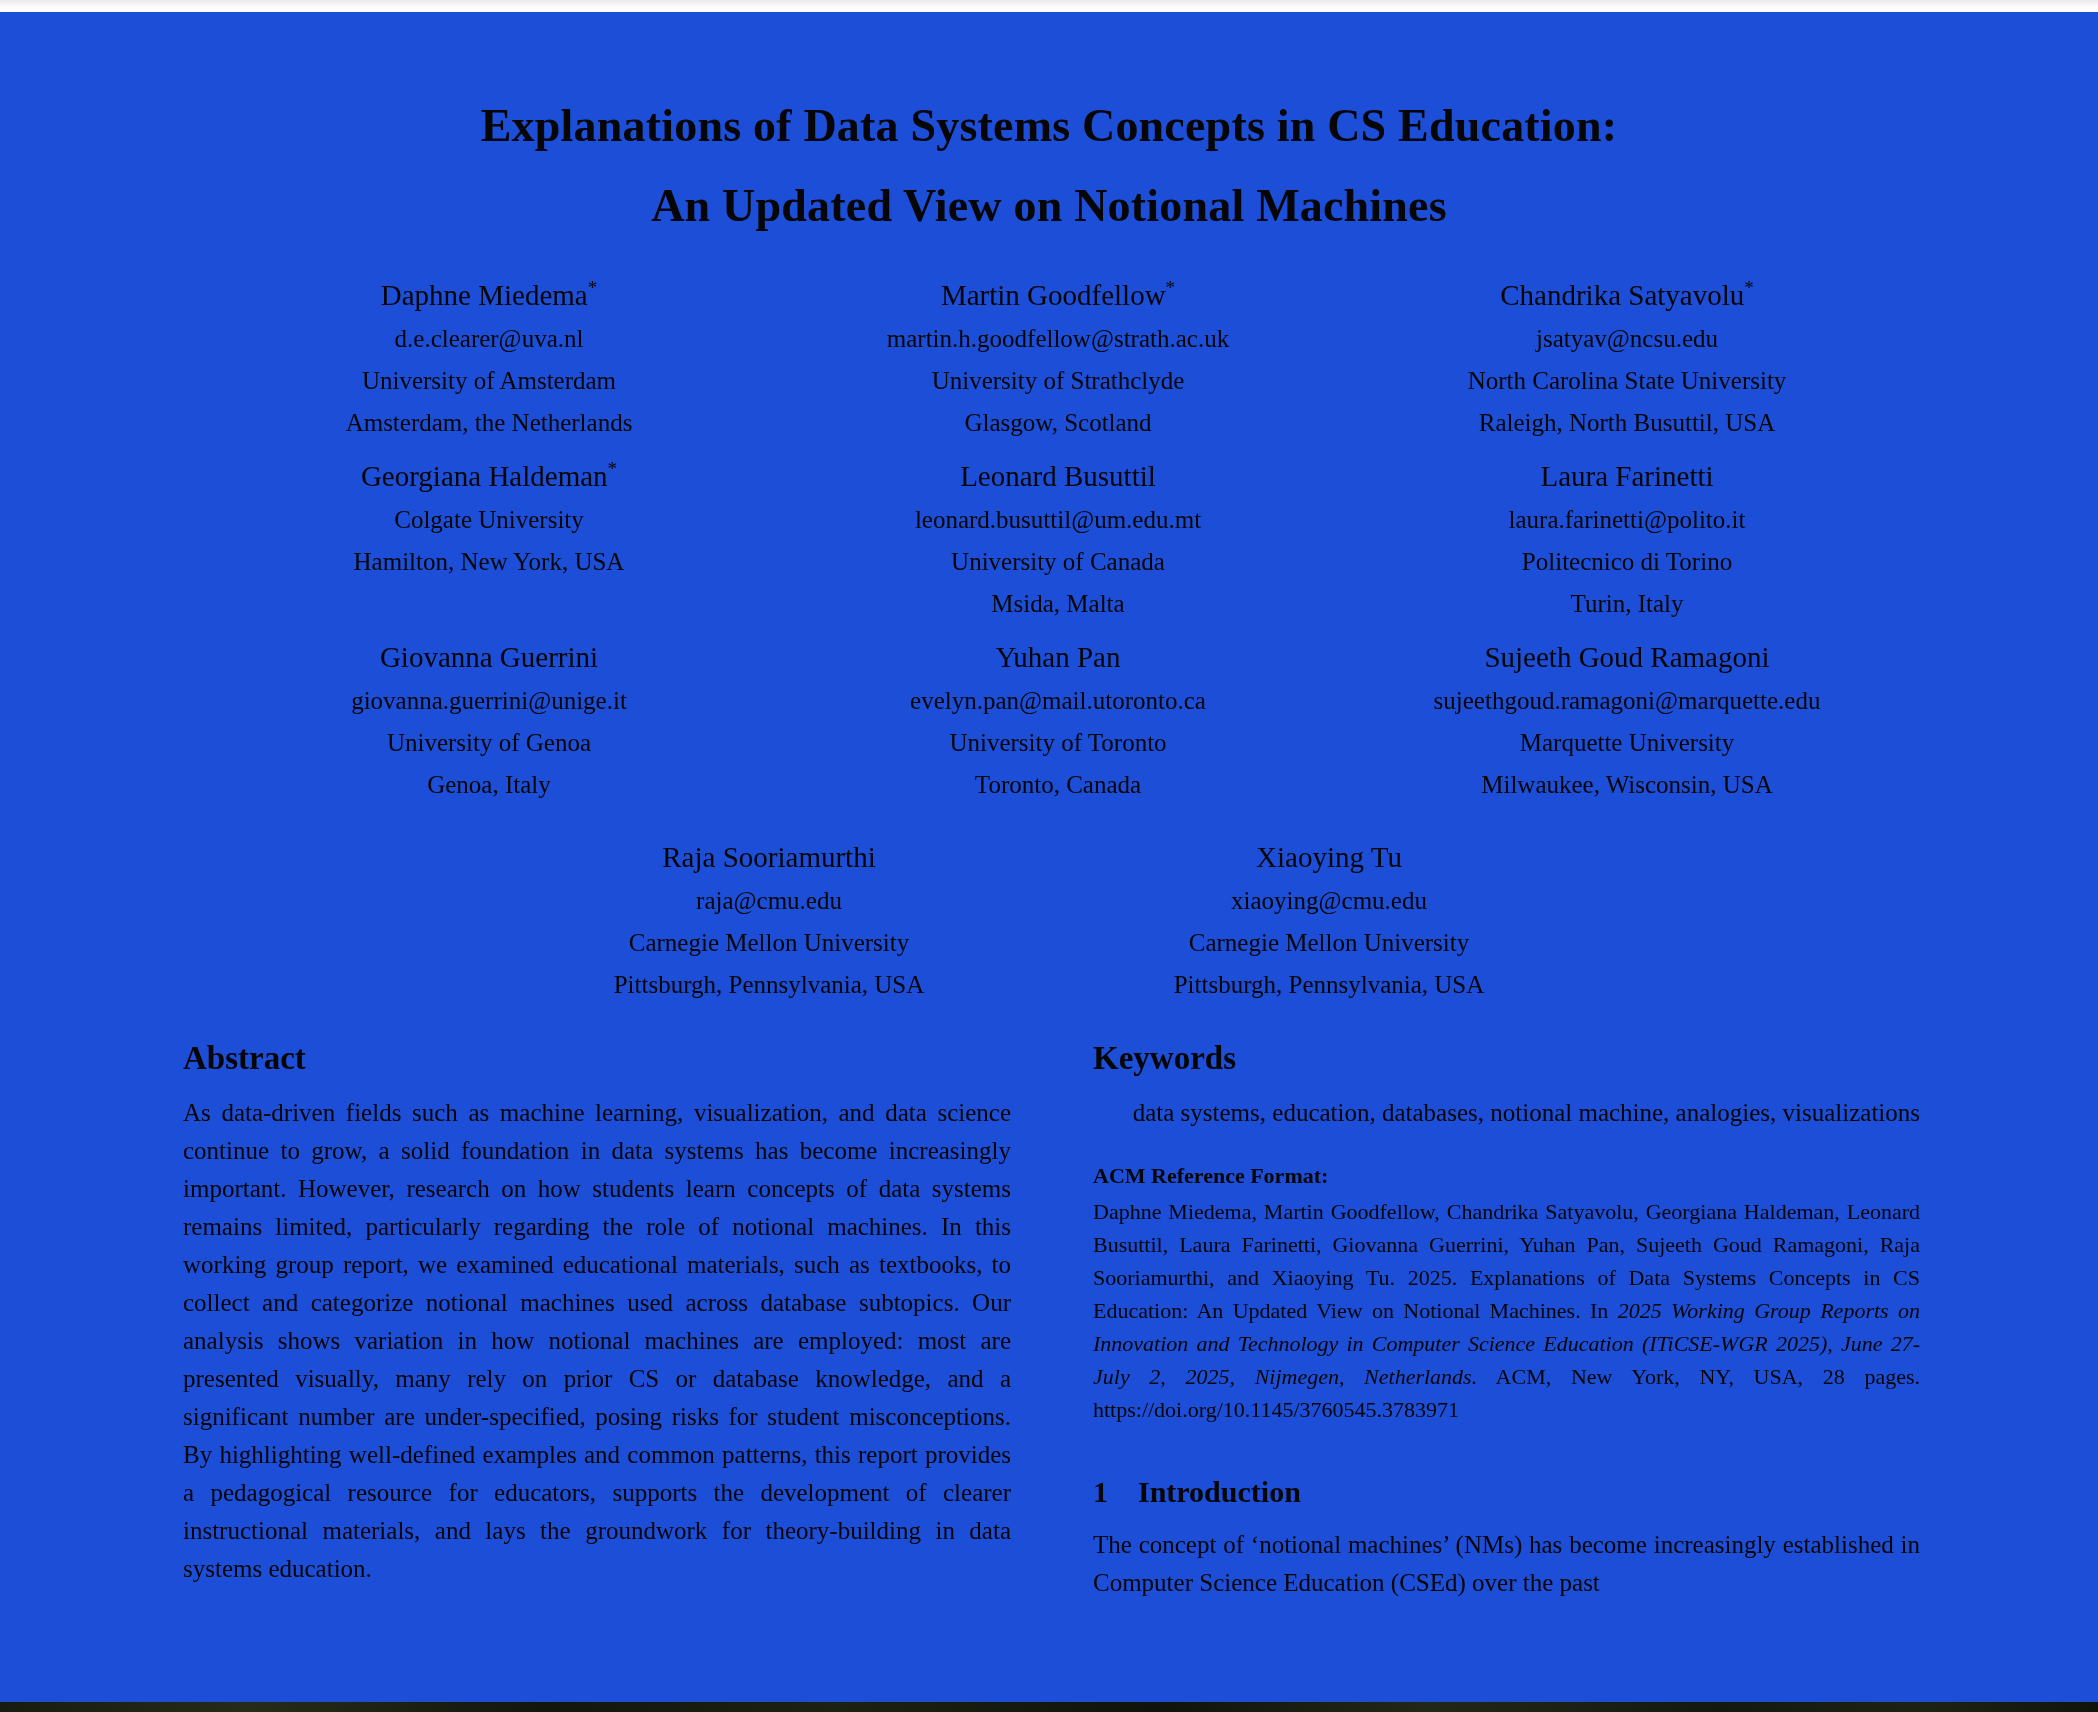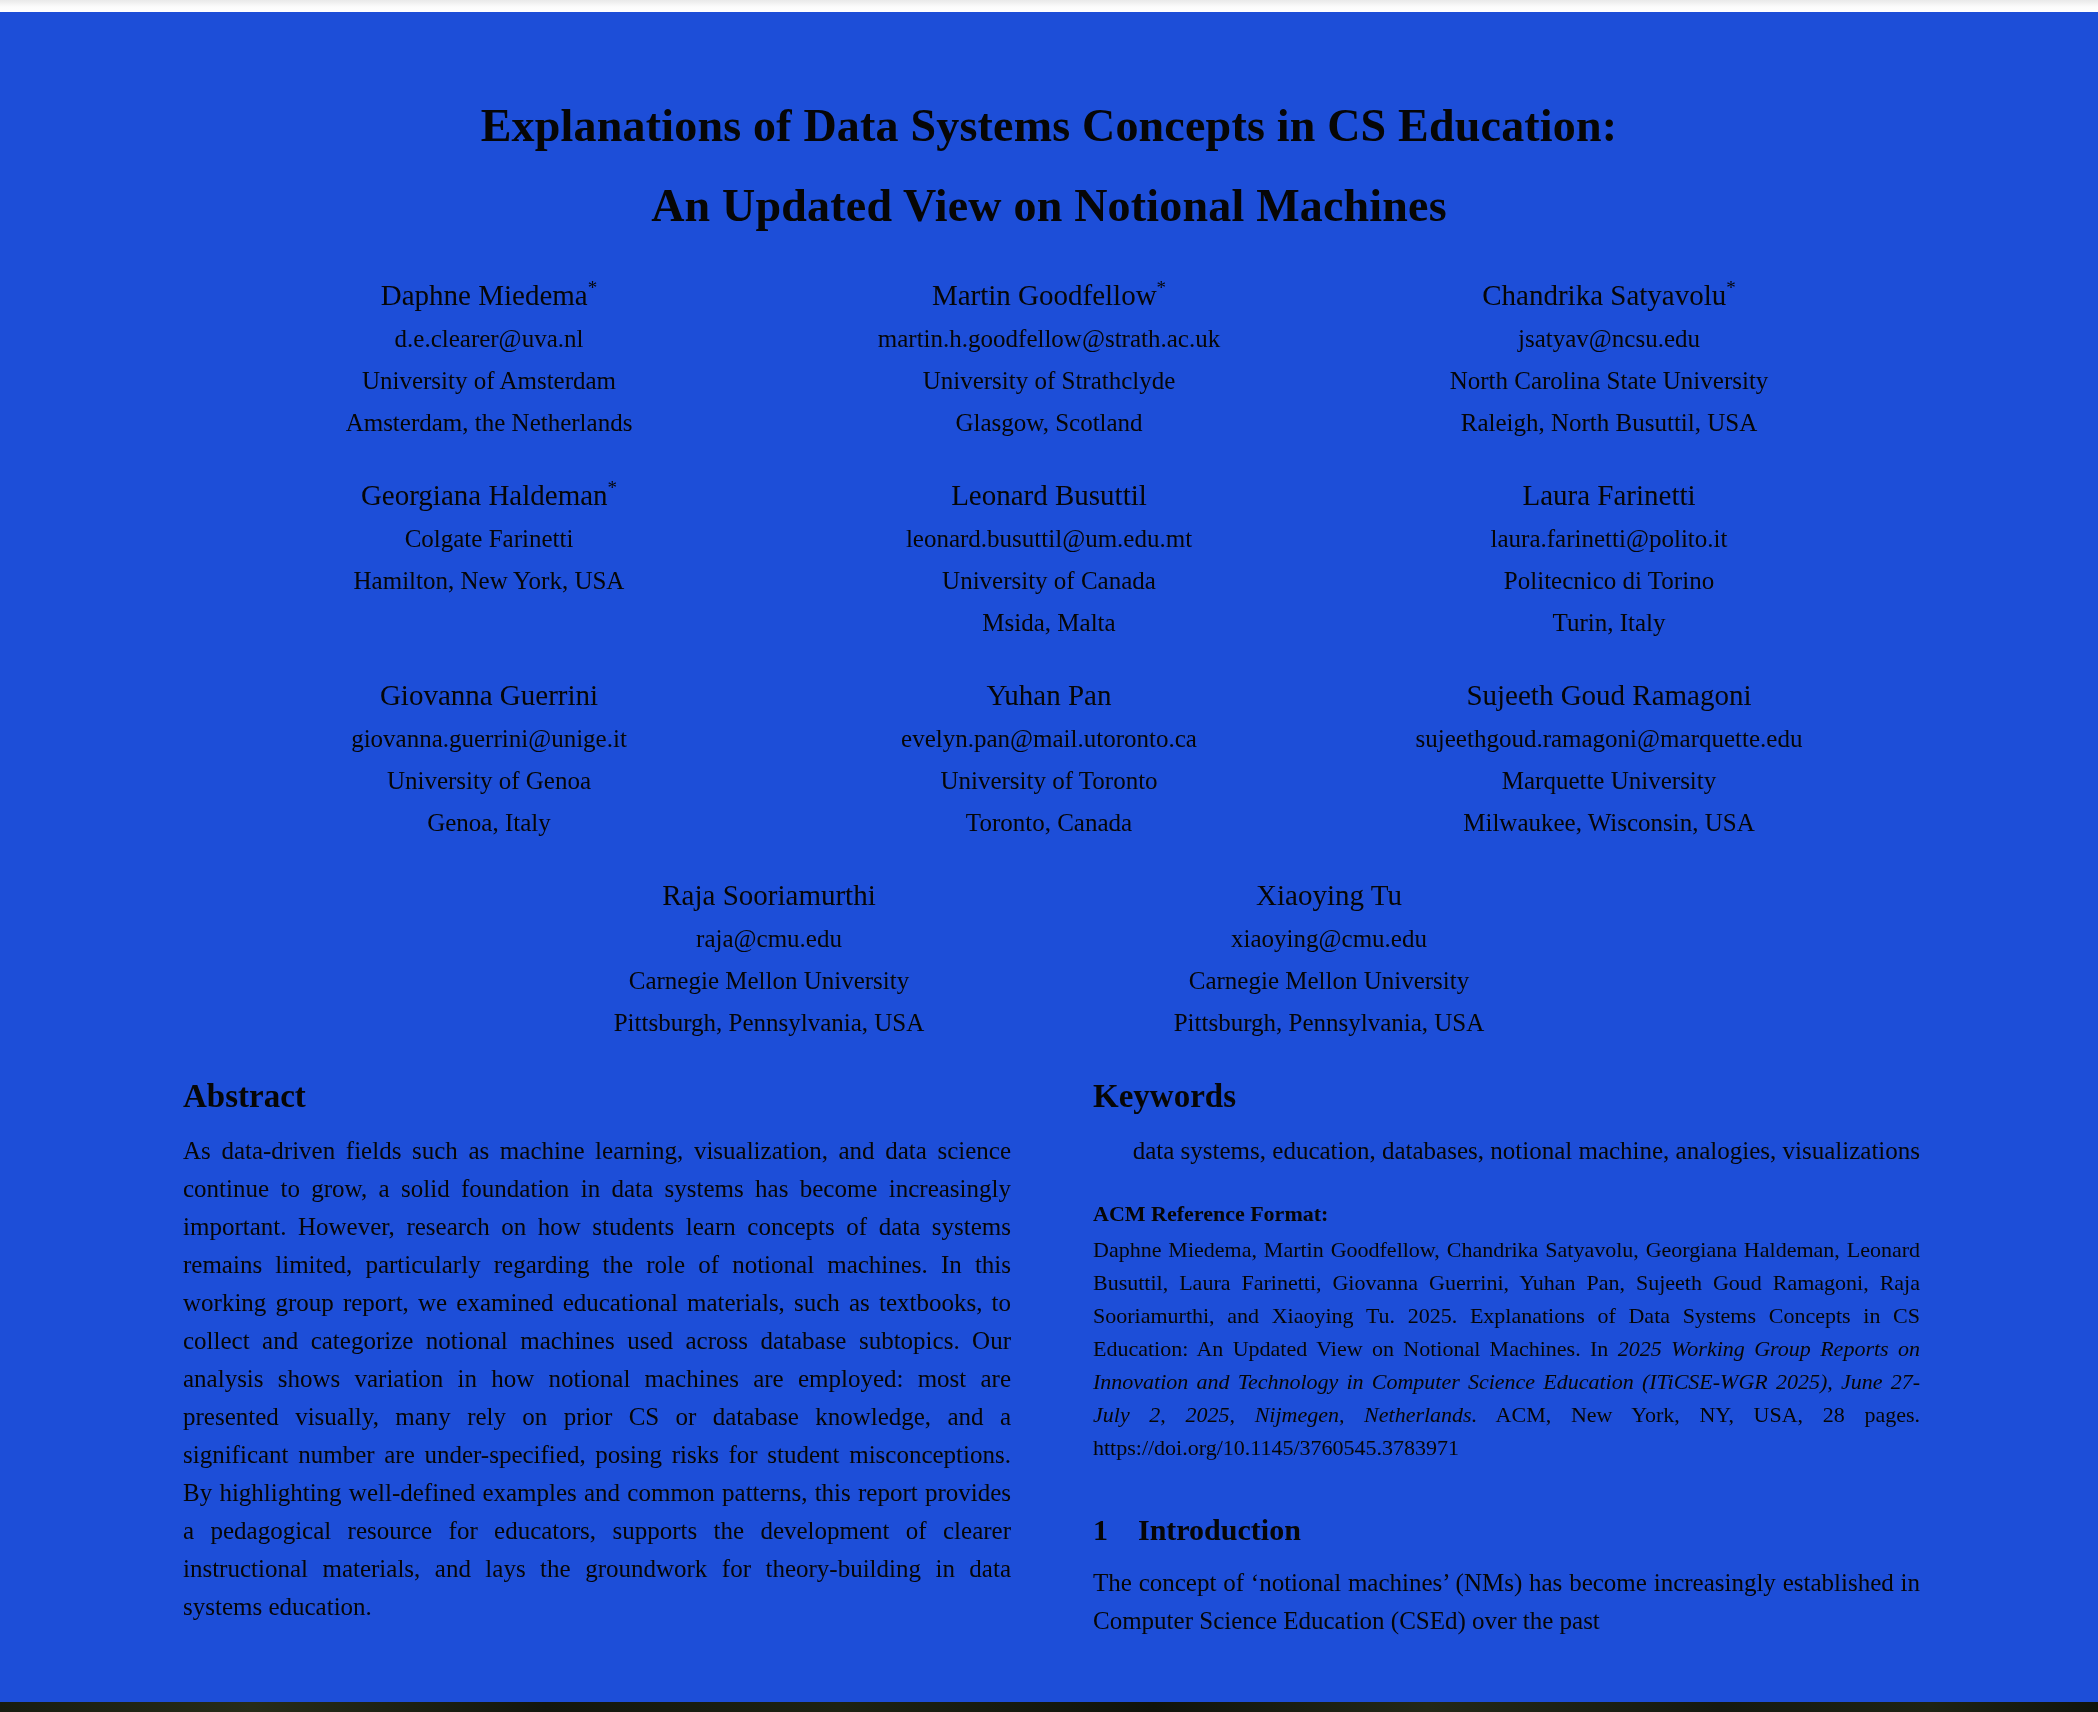--- a/index.html
+++ b/index.html
@@ -35,20 +35,21 @@
     line-height: 80px;
     letter-spacing: 0.2px;
   }
   .paper-title span { display: block; }
   .authors-grid {
     width: 1680px;
     margin: 26px auto 4px;
     display: grid;
     grid-template-columns: 560px 560px 560px;
     row-gap: 28px;
+    gap: 9px;
   }
   .authors-row-last {
     width: 1680px;
     margin: 28px auto 0;
     display: flex;
     justify-content: center;
   }
   .authors-row-last .author-block { width: 560px; }
   .author-block { text-align: center; }
   .author-name {
@@ -136,21 +137,21 @@
       <div class="author-line">Glasgow, Scotland</div>
     </div>
     <div class="author-block">
       <div class="author-name"><span>Chandrika Satyavolu</span><sup>*</sup></div>
       <div class="author-line">jsatyav@ncsu.edu</div>
       <div class="author-line">North Carolina State University</div>
       <div class="author-line">Raleigh, North Busuttil, USA</div>
     </div>
     <div class="author-block">
       <div class="author-name"><span>Georgiana Haldeman</span><sup>*</sup></div>
-      <div class="author-line">Colgate Farinetti</div>
+      <div class="author-line">Colgate University</div>
       <div class="author-line">Hamilton, New York, USA</div>
     </div>
     <div class="author-block">
       <div class="author-name"><span>Leonard Busuttil</span><sup></sup></div>
       <div class="author-line">leonard.busuttil@um.edu.mt</div>
       <div class="author-line">University of Canada</div>
       <div class="author-line">Msida, Malta</div>
     </div>
     <div class="author-block">
       <div class="author-name"><span>Laura Farinetti</span><sup></sup></div>

